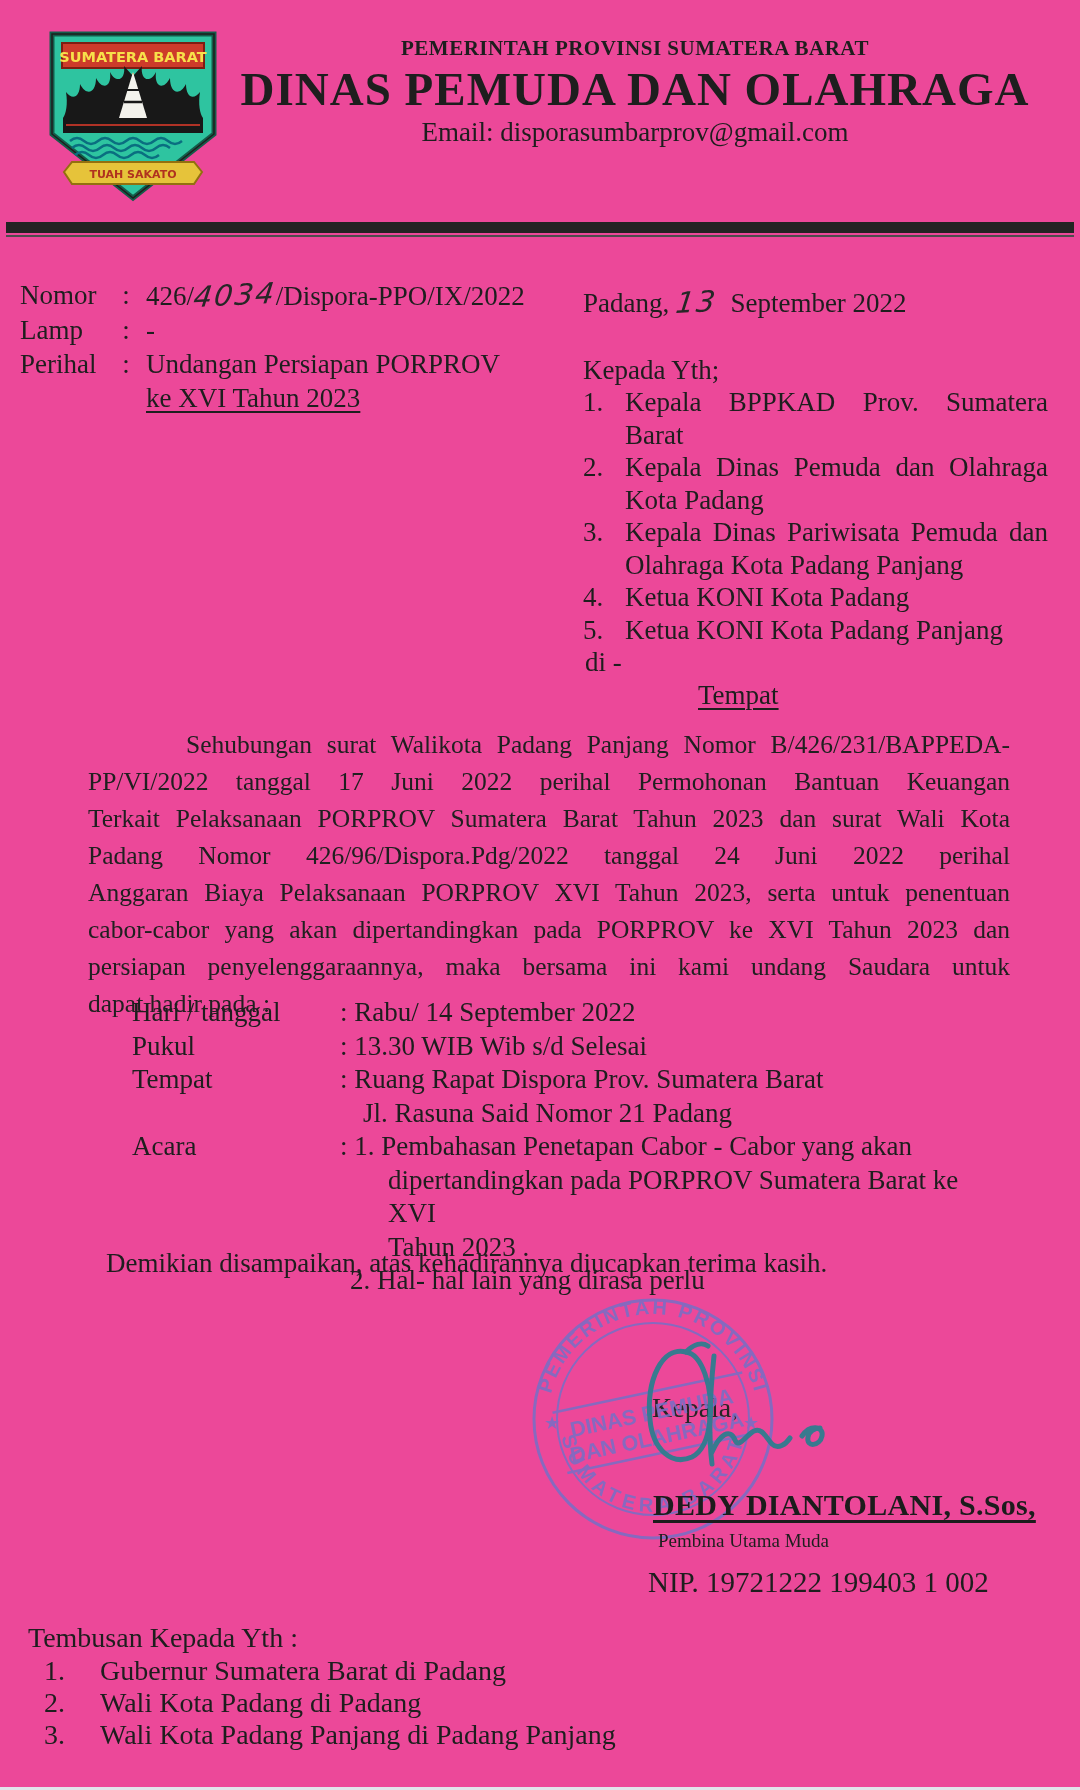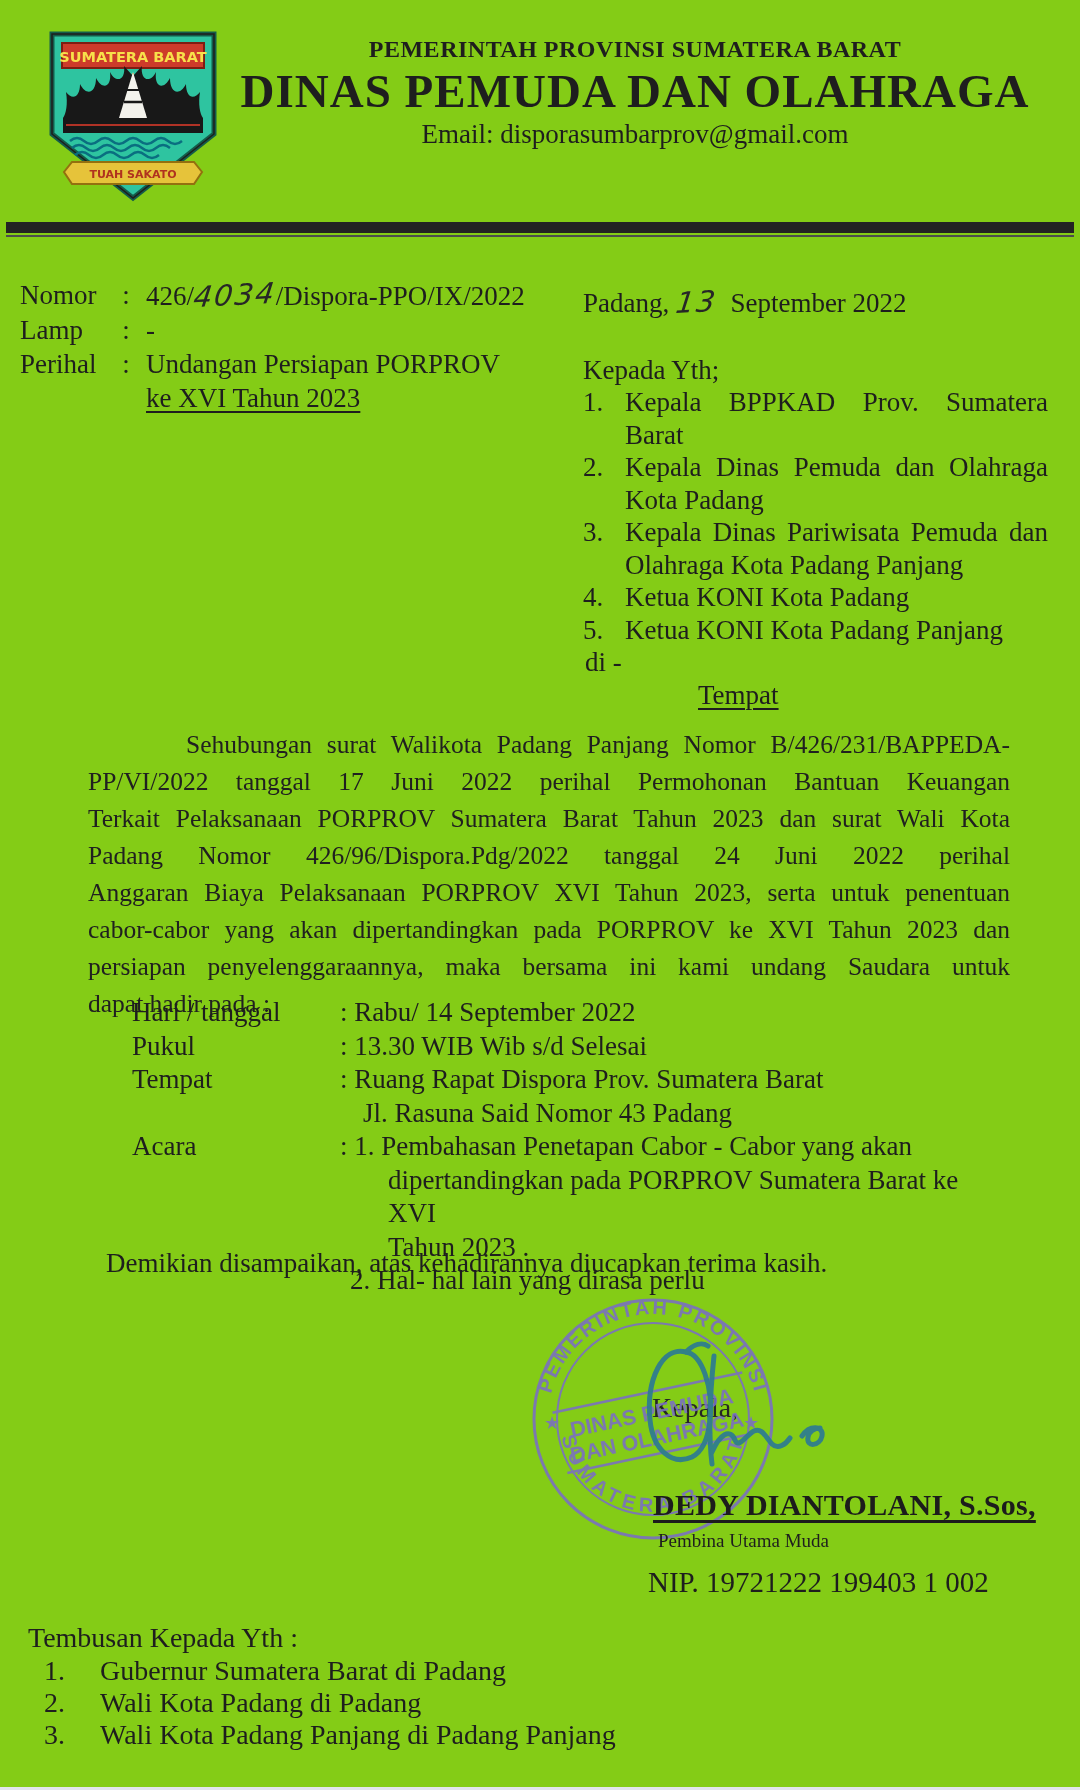--- a/index.html
+++ b/index.html
@@ -1,26 +1,26 @@
 <!DOCTYPE html>
 <html><head>
 <meta charset="utf-8">
 <style>
   * { margin:0; padding:0; box-sizing:border-box; }
   html,body { background:#ffffff; }
   .page {
     position:relative; width:1080px; height:1790px;
-    background:#84cc16; overflow:hidden;
+    background:#ec4899; overflow:hidden;
     font-family:"Liberation Serif", serif;
     color:#1e1e1e;
   }
   
   .logo { position:absolute; left:38px; top:26px; width:190px; height:180px; }
   .lh-text { position:absolute; left:235px; top:36px; width:800px; text-align:center; }
-  .gov    { font-size:24px; font-weight:bold; letter-spacing:0.5px; }
+  .gov    { font-size:21px; font-weight:bold; letter-spacing:0.5px; }
   .agency { font-size:47px; font-weight:bold; letter-spacing:1px; margin-top:1px; }
   .addr   { font-size:27px; margin-top:4px; }
   .email  { font-size:27px; margin-top:1px;text-align:center; }
   .rule   { position:absolute; left:6px; right:6px; top:222px; }
   .rule .thick { height:11px; background:#232323; }
   .rule .thin  { height:2px; background:#4d4d4d; margin-top:2px; }
   
   .meta { position:absolute; left:20px; top:278px; width:530px; font-size:27px; line-height:34px; }
   .meta-row { display:flex; }
   .meta-label { width:86px; }
@@ -165,21 +165,21 @@
       <span class="d-value">: Rabu/ 14 September 2022</span>
     </div>
     <div class="d-row">
       <span class="d-label">Pukul</span>
       <span class="d-value">: 13.30 WIB Wib s/d Selesai</span>
     </div>
     <div class="d-row">
       <span class="d-label">Tempat</span>
       <span class="d-value">: Ruang Rapat Dispora Prov. Sumatera Barat</span>
     </div>
-    <div class="d-cont-tempat">Jl. Rasuna Said Nomor 43 Padang</div>
+    <div class="d-cont-tempat">Jl. Rasuna Said Nomor 21 Padang</div>
     <div class="d-row">
       <span class="d-label">Acara</span>
       <span class="d-value">: 1.  Pembahasan Penetapan Cabor - Cabor yang akan</span>
     </div>
     <div class="d-cont-acara">dipertandingkan pada  PORPROV Sumatera Barat ke XVI</div>
     <div class="d-cont-acara">Tahun 2023 .</div>
     <div class="d-item2">2.   Hal- hal lain yang dirasa perlu</div>
   </div>
 
   <div class="closing">Demikian disampaikan, atas kehadirannya  diucapkan terima kasih.</div>

